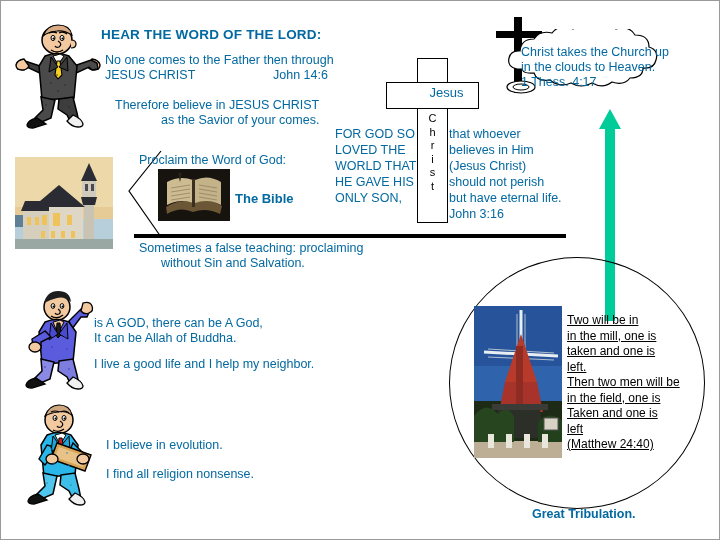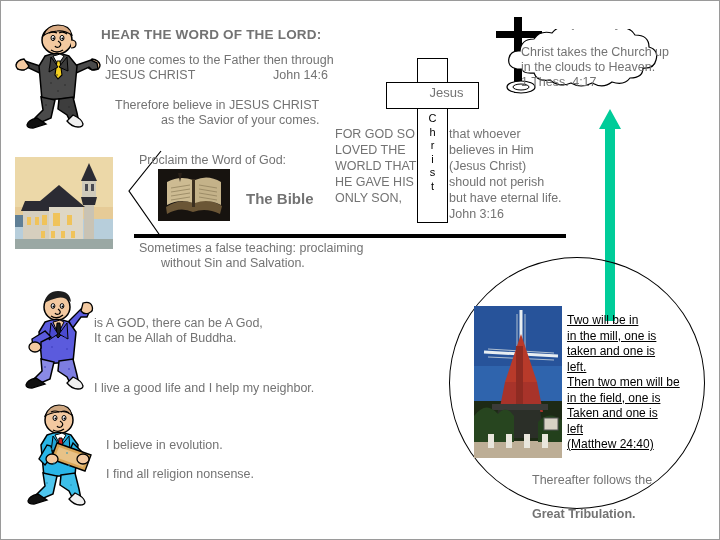--- a/index.html
+++ b/index.html
@@ -20,21 +20,21 @@
     height: 540px;
     border: 1px solid #9a9a9a;
     box-sizing: border-box;
     background: #ffffff;
   }
   .abs { position: absolute; }
   .txt {
     font-size: 12.5px;
     line-height: 15px;
     white-space: pre;
-    color: #737373;
+    color: #0369a1;
   }
   .txt-sm {
     font-size: 12px;
     line-height: 14.5px;
     white-space: pre;
     text-decoration: underline;
   }
   .bold { font-weight: bold; }
 
   
@@ -236,21 +236,21 @@
         <line x1="41" y1="16" x2="59" y2="19"></line>
           <line x1="41" y1="20" x2="59" y2="23"></line>
         <line x1="41" y1="24" x2="59" y2="27"></line>
           <line x1="41" y1="28" x2="59" y2="31"></line>
       </g>
       <rect x="34" y="10" width="3" height="28" fill="#3b2f20"></rect>
       <path d="M20 4 l4 0 l-2 9 z" fill="#2a2018"></path>
     </svg>
   </div>
 
-  <div class="abs txt bold" style="left:245px; top:190px; font-size:15px;">The Bible</div>
+  <div class="abs txt bold" style="left:234px; top:190px; font-size:13px;">The Bible</div>
 
   <div class="abs" id="hr-main"></div>
 
   <div class="abs txt" style="left:138px; top:240px;">Sometimes a false teaching: proclaiming</div>
   <div class="abs txt" style="left:160px; top:255px;">without Sin and Salvation.</div>
 
   <div class="abs" id="cross-group">
     <div class="cross-part" id="cross-vert"></div>
     <div class="cross-part" id="cross-horiz"></div>
     <div id="cross-mask-h"></div>
@@ -351,21 +351,20 @@
 
   <div class="abs txt-sm" style="left:566px; top:312px; line-height:15.5px;">Two will be in
 in the mill, one is
 taken and one is
 left.
 Then two men will be
 in the field, one is
 Taken and one is
 left
 (Matthew 24:40)</div>
-  <div class="abs txt" style="left:531px; top:472px;">Thereafter follows the</div>
   <div class="abs txt bold" style="left:531px; top:506px;">Great Tribulation.</div>
 
   <div class="figure" id="goodworks-figure" style="left:16px; top:286px; width:86px; height:108px;">
     <svg width="86" height="108" viewBox="0 0 86 108">
 
       <path d="M52 34 l14 -14 l7 3 l-3 7 l-6 0 l-9 12 z" fill="#5b5bdd" stroke="#000" stroke-width="1.4"></path>
       <path d="M66 16 q7 -2 9 3 q2 5 -3 7 q-5 2 -8 -2 z" fill="#f3c9a0" stroke="#000" stroke-width="1.3"></path>
 
       <ellipse cx="40" cy="20" rx="13" ry="13" fill="#f3c9a0" stroke="#000" stroke-width="1.5"></ellipse>
       <path d="M27 16 q3 -12 14 -12 q12 0 13 11 q-7 -6 -14 -4 q-8 2 -13 5 z" fill="#1d1d1d"></path>
@@ -394,21 +393,21 @@
           <circle cx="35" cy="60" r="1"></circle>
         <circle cx="50" cy="62" r="1"></circle>
           <circle cx="28" cy="80" r="1"></circle>
           <circle cx="52" cy="82" r="1"></circle>
       </g>
     </svg>
   </div>
 
   <div class="abs txt" style="left:93px; top:315px;">is A GOD, there can be A God,</div>
   <div class="abs txt" style="left:93px; top:330px;">It can be Allah of Buddha.</div>
-  <div class="abs txt" style="left:93px; top:380px;text-align:right;">I live a good life and I help my neighbor.</div>
+  <div class="abs txt" style="left:93px; top:356px;text-align:right;">I live a good life and I help my neighbor.</div>
 
   <div class="figure" id="atheist-figure" style="left:16px; top:400px; width:92px; height:110px;">
     <svg width="92" height="110" viewBox="0 0 92 110">
 
       <ellipse cx="42" cy="19" rx="14" ry="13.5" fill="#f3c9a0" stroke="#000" stroke-width="1.5"></ellipse>
       <path d="M28 15 q4 -11 14 -11 q11 0 13 10 q-7 -5 -14 -3 q-8 1 -13 4 z" fill="#cfa882" stroke="#000" stroke-width="1.1"></path>
       <ellipse cx="38" cy="17" rx="2" ry="2.5" fill="#fff" stroke="#000" stroke-width="1"></ellipse>
       <ellipse cx="47" cy="17" rx="2" ry="2.5" fill="#fff" stroke="#000" stroke-width="1"></ellipse>
       <circle cx="38.5" cy="17.5" r="1" fill="#000"></circle>
       <circle cx="47.5" cy="17.5" r="1" fill="#000"></circle>

